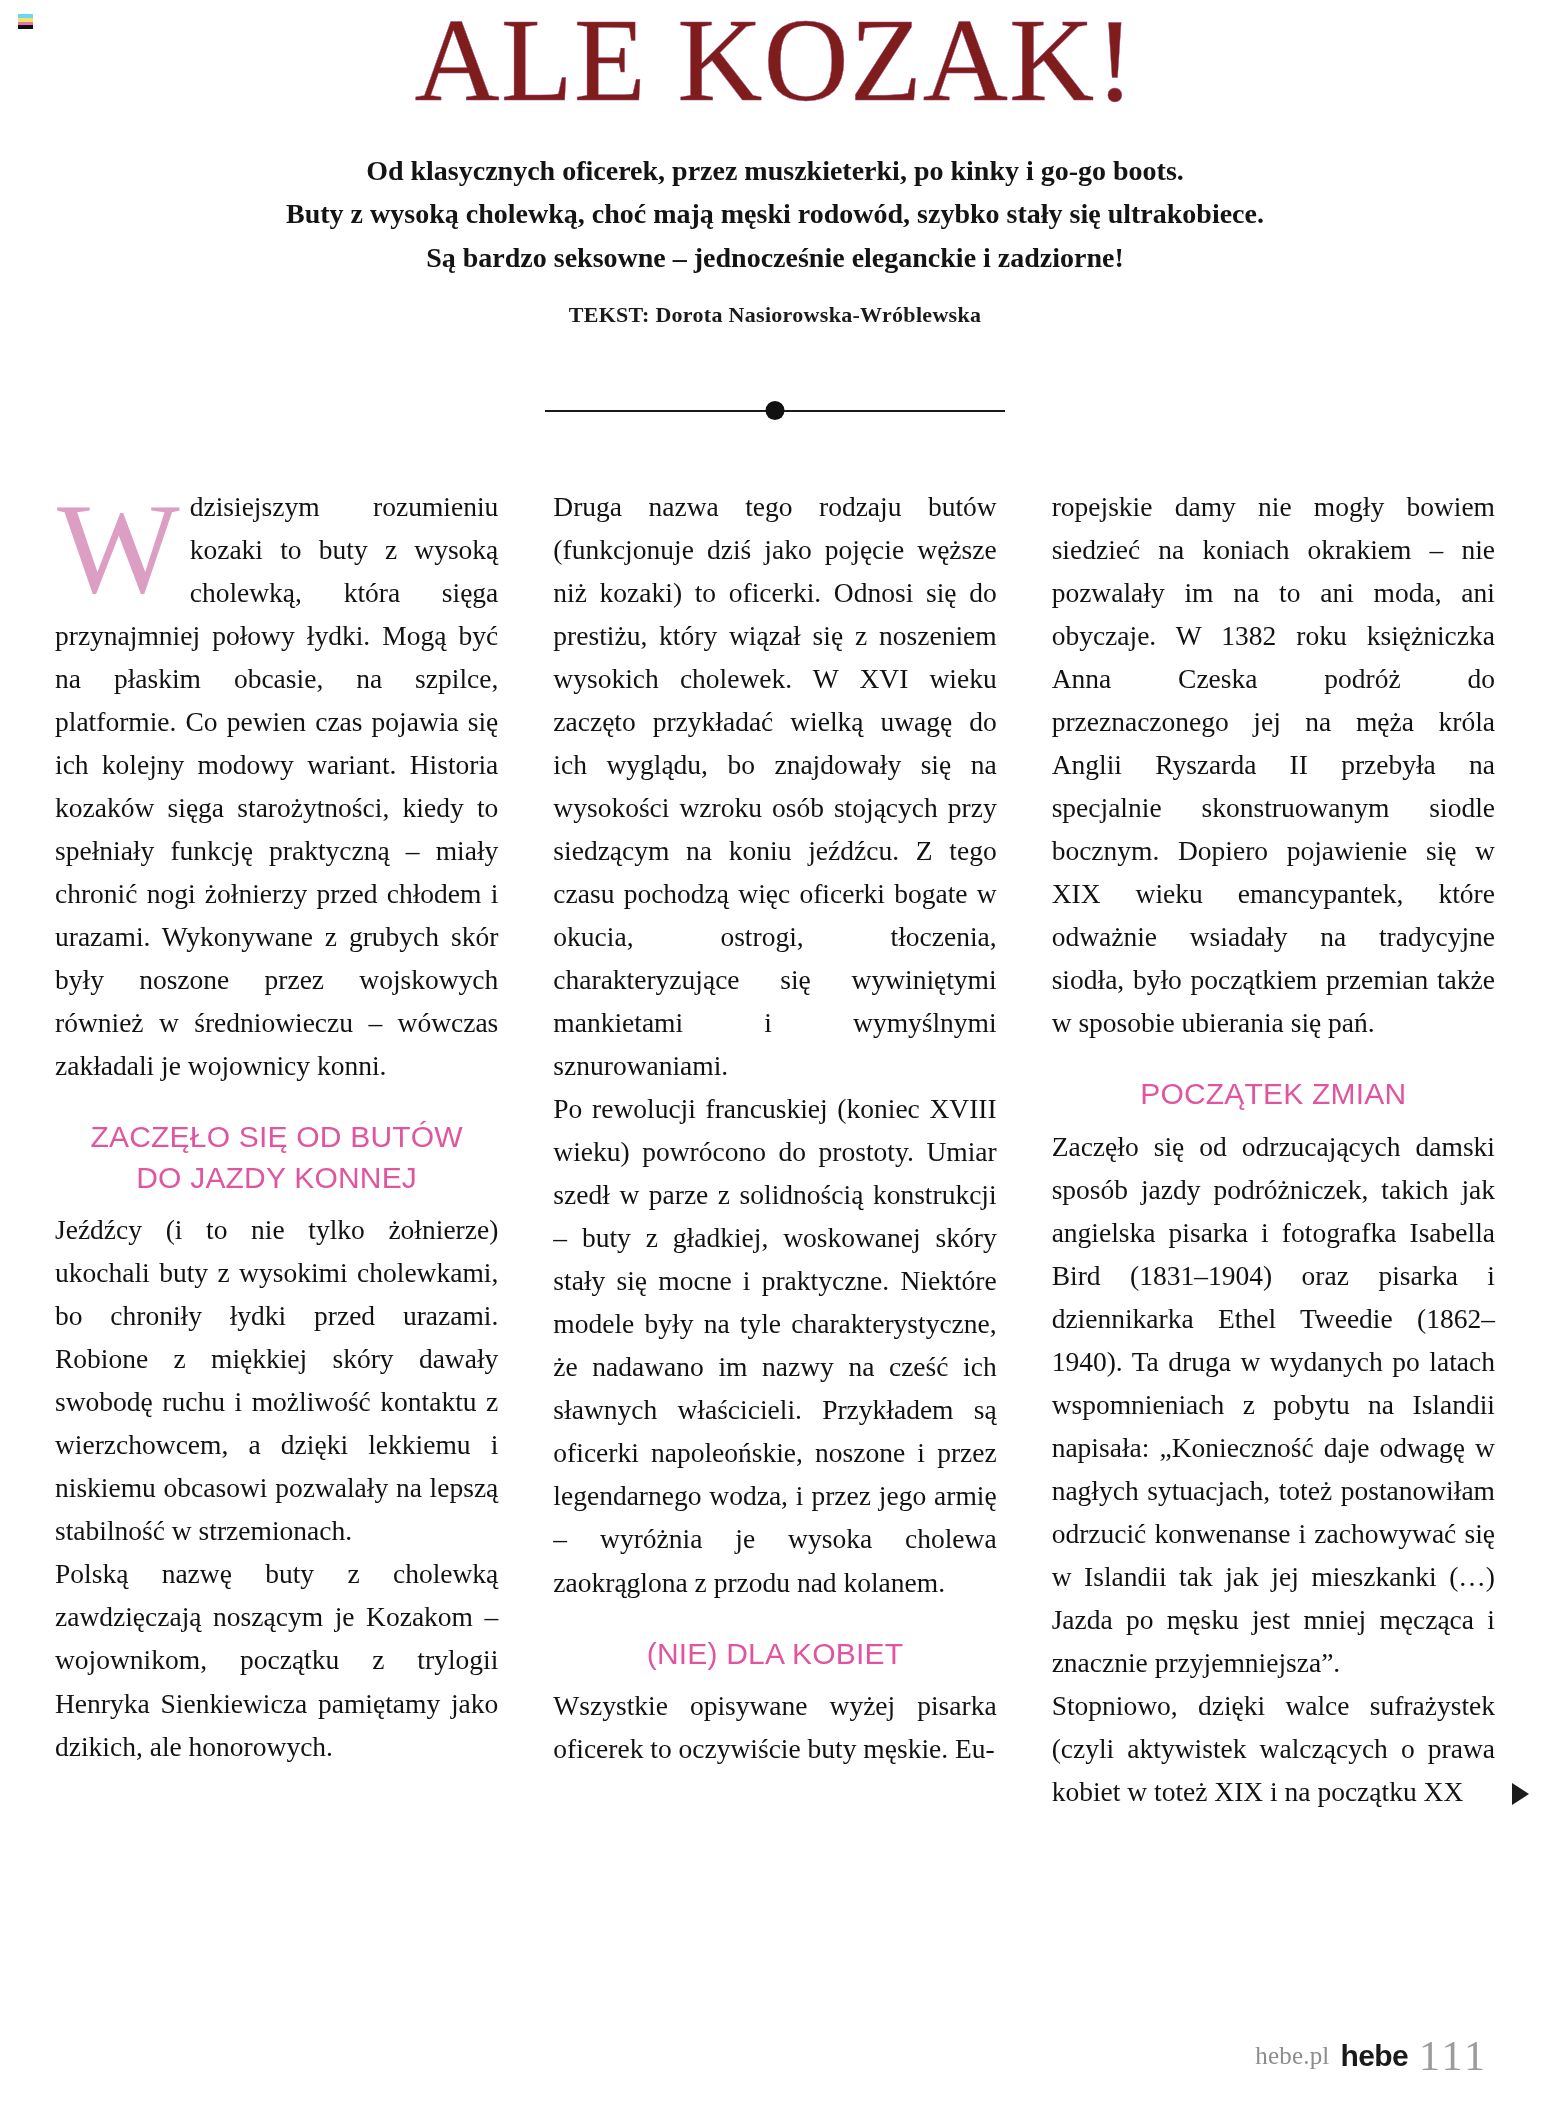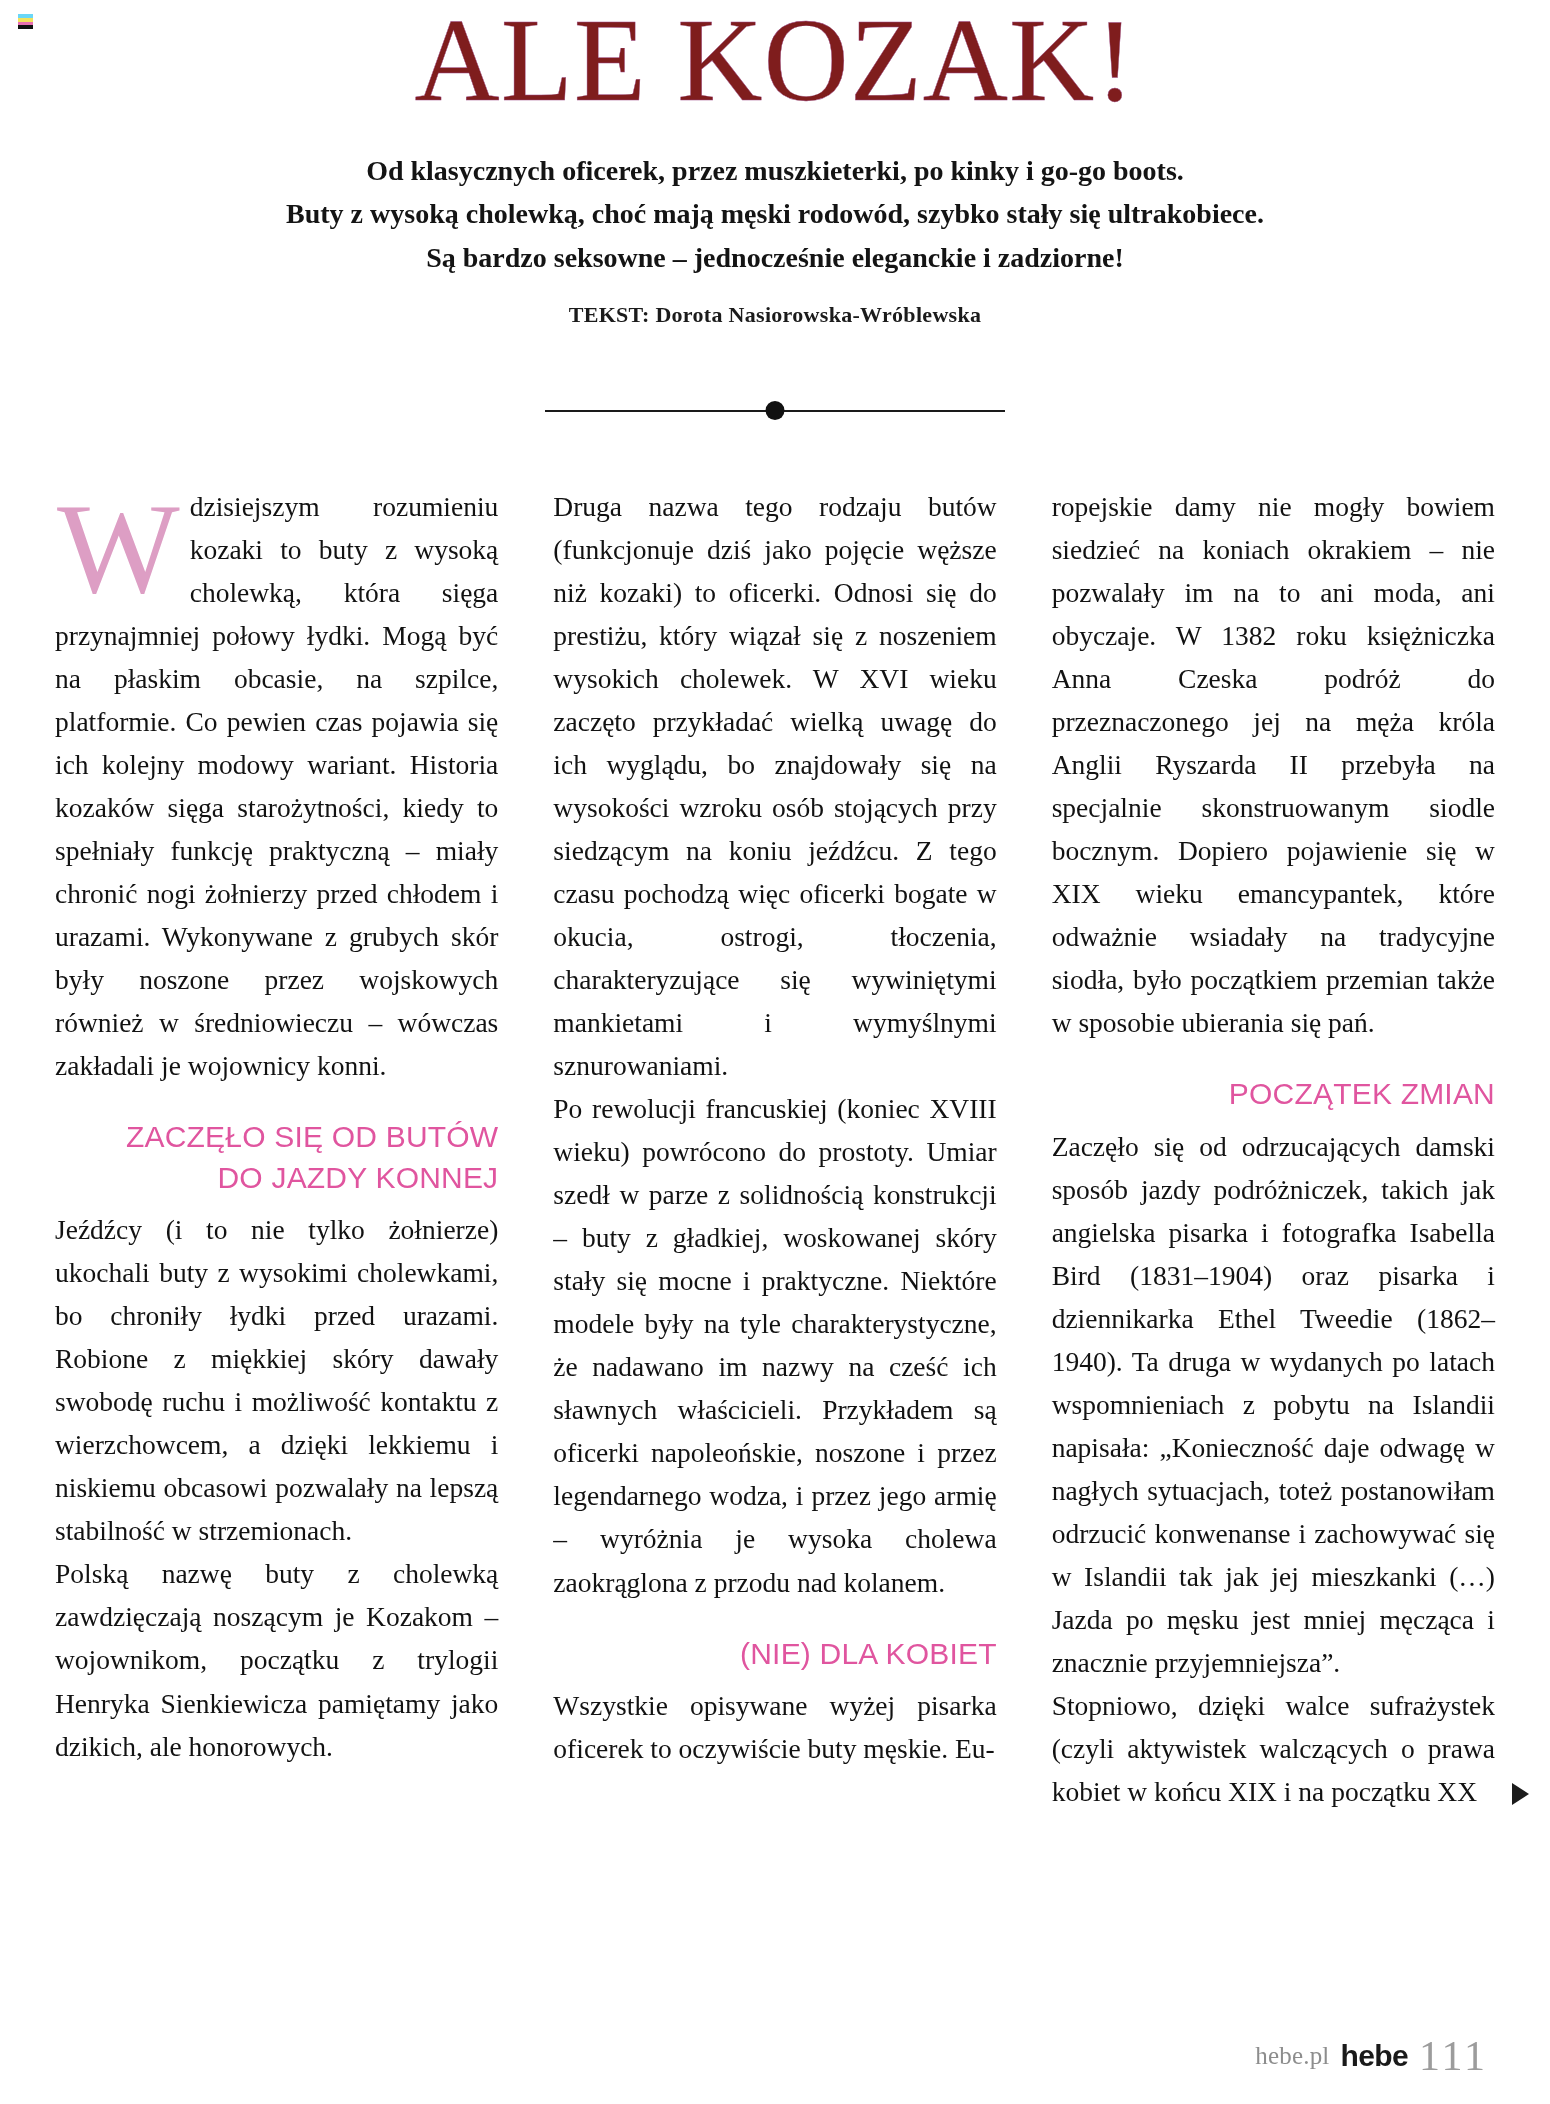--- a/index.html
+++ b/index.html
@@ -140,21 +140,21 @@
     margin: 30px 0 10px;
     font-family: "Liberation Sans", "DejaVu Sans", sans-serif;
     font-weight: 400;
     font-size: 30px;
     line-height: 1.35;
     letter-spacing: 0.2px;
     color: #e0559f;
     text-align: center;
     text-transform: uppercase;
   }
-  .section-head .hl { display: block; text-align: right; }
+  .section-head .hl { display: block; }
 
   
   .cont-arrow {
     position: absolute;
     right: -34px;
     bottom: 8px;
     width: 0;
     height: 0;
     border-left: 17px solid #1c1c1c;
     border-top: 11px solid transparent;
@@ -237,21 +237,21 @@
       </div>
       <p>Wszystkie opisywane wyżej pisarka oficerek to oczywiście buty męskie. Eu-</p>
     </div>
 
     <div class="col">
       <p>ropejskie damy nie mogły bowiem siedzieć na koniach okrakiem – nie pozwalały im na to ani moda, ani obyczaje. W 1382 roku księżniczka Anna Czeska podróż do przeznaczonego jej na męża króla Anglii Ryszarda II przebyła na specjalnie skonstruowanym siodle bocznym. Dopiero pojawienie się w XIX wieku emancypantek, które odważnie wsiadały na tradycyjne siodła, było początkiem przemian także w sposobie ubierania się pań.</p>
       <div class="section-head">
         <span class="hl">POCZĄTEK ZMIAN</span>
       </div>
       <p>Zaczęło się od odrzucających damski sposób jazdy podróżniczek, takich jak angielska pisarka i fotografka Isabella Bird (1831–1904) oraz pisarka i dziennikarka Ethel Tweedie (1862–1940). Ta druga w wydanych po latach wspomnieniach z pobytu na Islandii napisała: „Konieczność daje odwagę w nagłych sytuacjach, toteż postanowiłam odrzucić konwenanse i zachowywać się w Islandii tak jak jej mieszkanki (…) Jazda po męsku jest mniej męcząca i znacznie przyjemniejsza”.</p>
-      <p>Stopniowo, dzięki walce sufrażystek (czyli aktywistek walczących o prawa kobiet w końcu XIX i na początku XX</p>
+      <p>Stopniowo, dzięki walce sufrażystek (czyli aktywistek walczących o prawa kobiet w toteż XIX i na początku XX</p>
       <div class="cont-arrow"></div>
     </div>
 
   </div>
 
   <div class="footer">
     <span class="site">hebe.pl</span>
     <span class="brand">hebe</span>
     <span class="pageno">111</span>
   </div>

